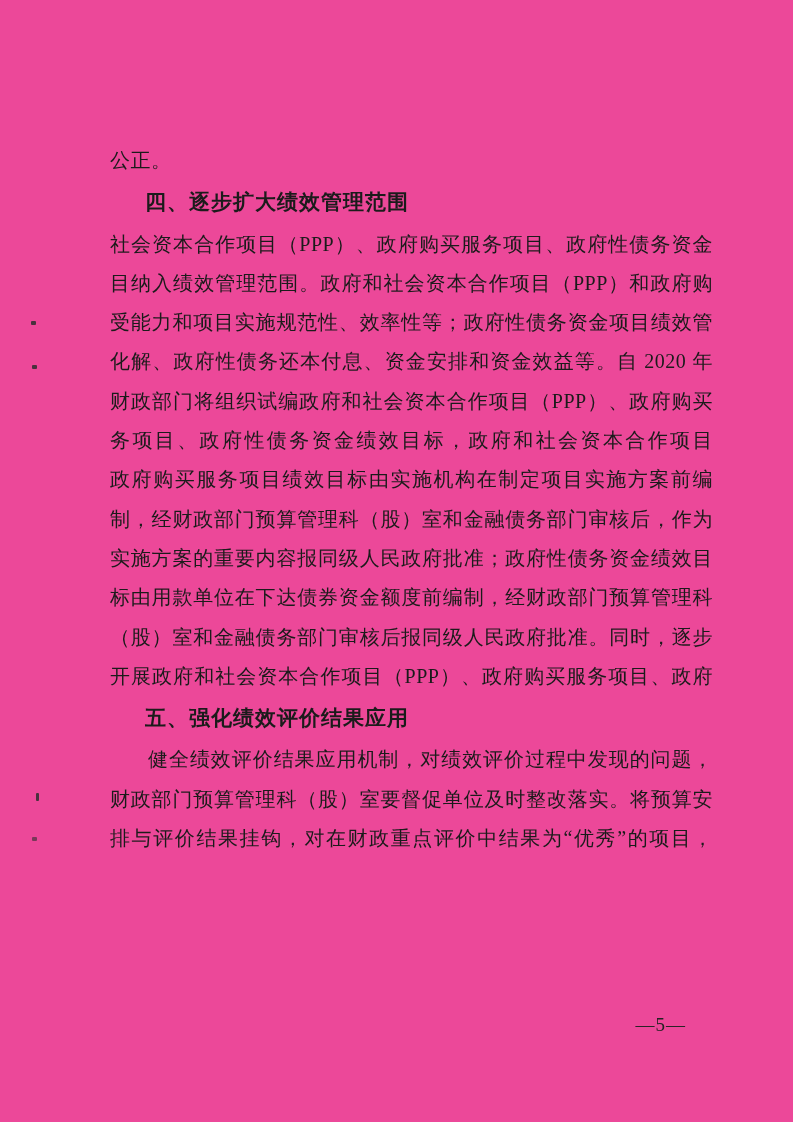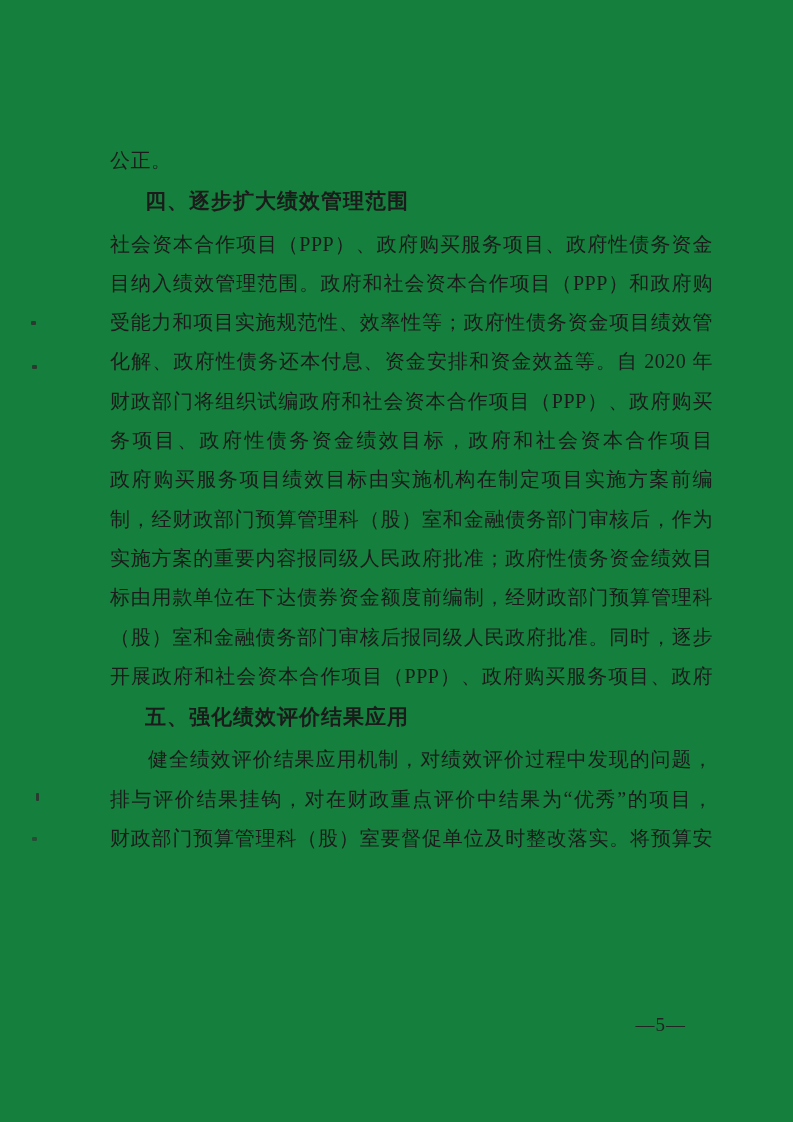--- a/index.html
+++ b/index.html
@@ -5,21 +5,21 @@
   html, body {
     margin: 0;
     padding: 0;
     background: #e8e8e8;
   }
   .page {
     position: relative;
     width: 793px;
     height: 1122px;
     margin: 0 auto;
-    background: #15803d;
+    background: #ec4899;
     overflow: hidden;
     font-family: "Liberation Serif", "DejaVu Serif", serif;
     color: #1b1b1b;
   }
   .content {
     position: absolute;
     left: 110px;
     top: 141px;
     width: 603px;
   }
@@ -31,21 +31,21 @@
     overflow: hidden;
     letter-spacing: 0.5px;
   }
   .line.fill {
     text-align-last: justify;
   }
   .line.indent {
     text-indent: 38px;
   }
   .line.heading {
-    font-family: Liberation Serif, serif;
+    font-family: Liberation Sans, sans-serif;
     font-weight: bold;
     font-size: 21px;
     padding-left: 35px;
     margin-top: 2px;
     margin-bottom: 3px;
     text-align: left;
     text-align-last: left;
     letter-spacing: 1px;
   }
   .page-number {
@@ -82,22 +82,22 @@
     <div class="line fill">财政部门将组织试编政府和社会资本合作项目（PPP）、政府购买服</div>
     <div class="line fill">务项目、政府性债务资金绩效目标，政府和社会资本合作项目(PPP)、</div>
     <div class="line fill">政府购买服务项目绩效目标由实施机构在制定项目实施方案前编</div>
     <div class="line fill">制，经财政部门预算管理科（股）室和金融债务部门审核后，作为</div>
     <div class="line fill">实施方案的重要内容报同级人民政府批准；政府性债务资金绩效目</div>
     <div class="line fill">标由用款单位在下达债券资金额度前编制，经财政部门预算管理科</div>
     <div class="line fill">（股）室和金融债务部门审核后报同级人民政府批准。同时，逐步</div>
     <div class="line fill">开展政府和社会资本合作项目（PPP）、政府购买服务项目、政府性</div>
     <div class="line heading">五、强化绩效评价结果应用</div>
     <div class="line indent fill">健全绩效评价结果应用机制，对绩效评价过程中发现的问题，</div>
+    <div class="line fill">财政部门预算管理科（股）室要督促单位及时整改落实。将预算安</div>
     <div class="line fill">排与评价结果挂钩，对在财政重点评价中结果为“优秀”的项目，</div>
-    <div class="line fill">财政部门预算管理科（股）室要督促单位及时整改落实。将预算安</div>
   </div>
 
   <div class="speck speck-1"></div>
   <div class="speck speck-2"></div>
   <div class="speck speck-3"></div>
   <div class="speck speck-4"></div>
 
   <div class="page-number">—5—</div>
 
 </div>

